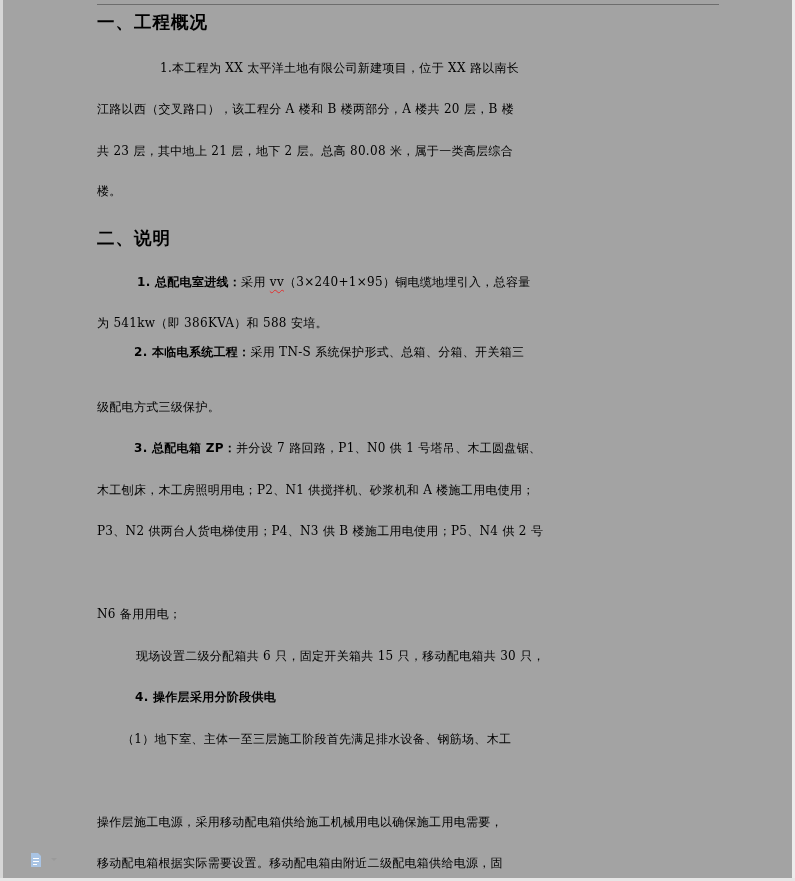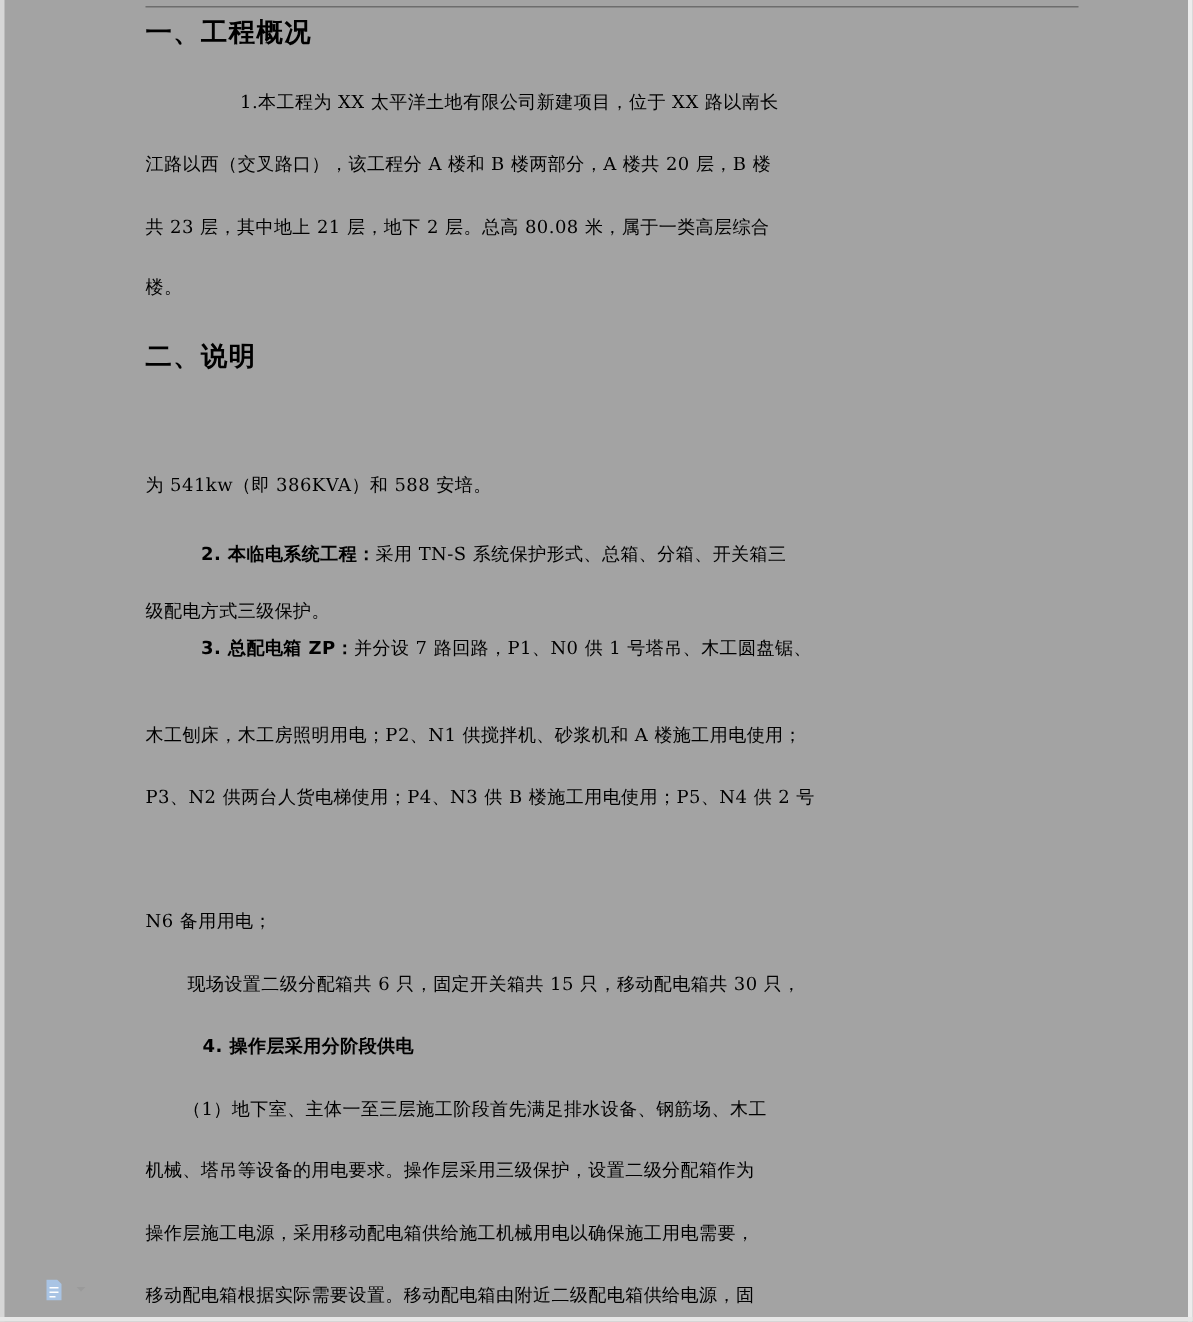--- a/index.html
+++ b/index.html
@@ -99,38 +99,40 @@
     <div class="top-rule"></div>
 
     <div class="line heading" style="top:12px;">一、工程概况</div>
     <div class="line" style="top:58px; left:160px;">1.本工程为 XX 太平洋土地有限公司新建项目，位于 XX 路以南长</div>
     <div class="line" style="top:99px;">江路以西（交叉路口），该工程分 A 楼和 B 楼两部分，A 楼共 20 层，B 楼</div>
     <div class="line" style="top:141px;">共 23 层，其中地上 21 层，地下 2 层。总高 80.08 米，属于一类高层综合</div>
     <div class="line" style="top:181px;">楼。</div>
 
     <div class="line heading" style="top:228px;">二、说明</div>
 
+    <div class="line" style="top:272px; left:137px;">
+      <span class="bold">1. 总配电室进线：</span><span>采用 </span><span class="squiggle">vv</span><span>（3×240+1×95）铜电缆地埋引入，总容量</span>
+    </div>
     <div class="line" style="top:313px;">为 541kw（即 386KVA）和 588 安培。</div>
 
-    <div class="line" style="top:359px; left:134px;">
+    <div class="line" style="top:342px; left:134px;">
       <span class="bold">2.  本临电系统工程：</span><span>采用 TN-S 系统保护形式、总箱、分箱、开关箱三</span>
     </div>
     <div class="line" style="top:397px;">级配电方式三级保护。</div>
 
-    <div class="line" style="top:422px; left:134px;">
+    <div class="line" style="top:438px; left:134px;">
       <span class="bold">3.  总配电箱 ZP：</span><span>并分设 7 路回路，P1、N0 供 1 号塔吊、木工圆盘锯、</span>
     </div>
     <div class="line" style="top:480px;">木工刨床，木工房照明用电；P2、N1 供搅拌机、砂浆机和 A 楼施工用电使用；</div>
     <div class="line" style="top:521px;">P3、N2 供两台人货电梯使用；P4、N3 供 B 楼施工用电使用；P5、N4 供 2 号</div>
     <div class="line" style="top:604px;">N6 备用用电；</div>
-    <div class="line" style="top:646px; left:125px;">现场设置二级分配箱共 6 只，固定开关箱共 15 只，移动配电箱共 30 只，</div>
+    <div class="line" style="top:646px; left:136px;">现场设置二级分配箱共 6 只，固定开关箱共 15 只，移动配电箱共 30 只，</div>
 
     <div class="line bold" style="top:687px; left:135px;">4.  操作层采用分阶段供电</div>
     <div class="line" style="top:729px; left:122px;">（1）地下室、主体一至三层施工阶段首先满足排水设备、钢筋场、木工</div>
-    <div class="line" style="top:770px;">机械、塔吊等设备的用电要求。操作层采用三级保护，设置二级分配箱作为</div>
     <div class="line" style="top:812px;">操作层施工电源，采用移动配电箱供给施工机械用电以确保施工用电需要，</div>
     <div class="line" style="top:853px;">移动配电箱根据实际需要设置。移动配电箱由附近二级配电箱供给电源，固</div>
 
     <svg class="doc-icon" viewBox="0 0 12 14">
       <path d="M1 0 H8 L11 3 V14 H1 Z" fill="#a9c4e4"></path>
       <rect x="3" y="5" width="6" height="1" fill="#ffffff"></rect>
       <rect x="3" y="8" width="6" height="1" fill="#ffffff"></rect>
       <rect x="3" y="11" width="4" height="1" fill="#ffffff"></rect>
     </svg>
     <div class="doc-caret"></div>

